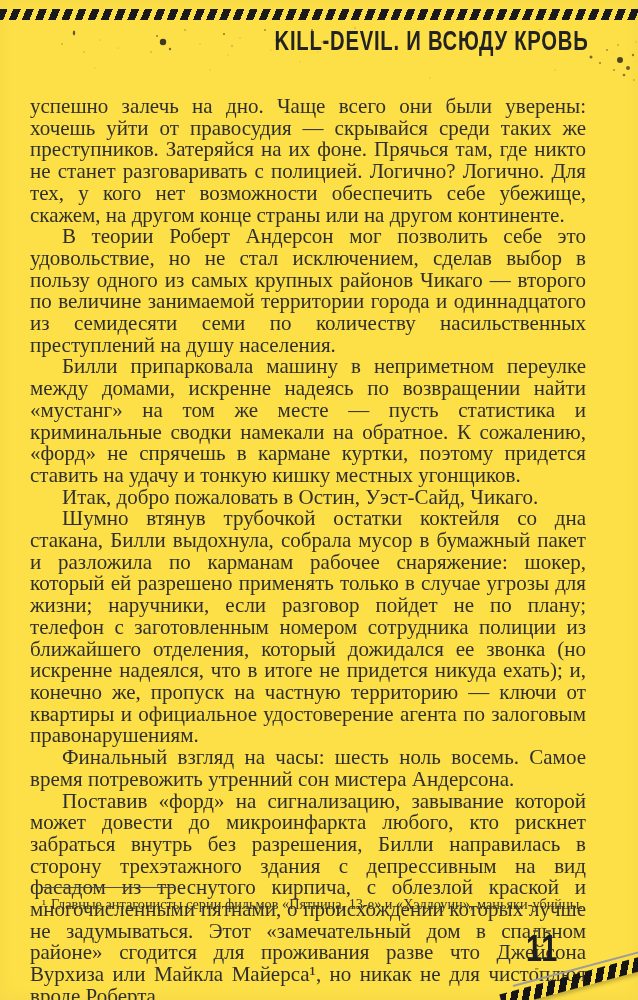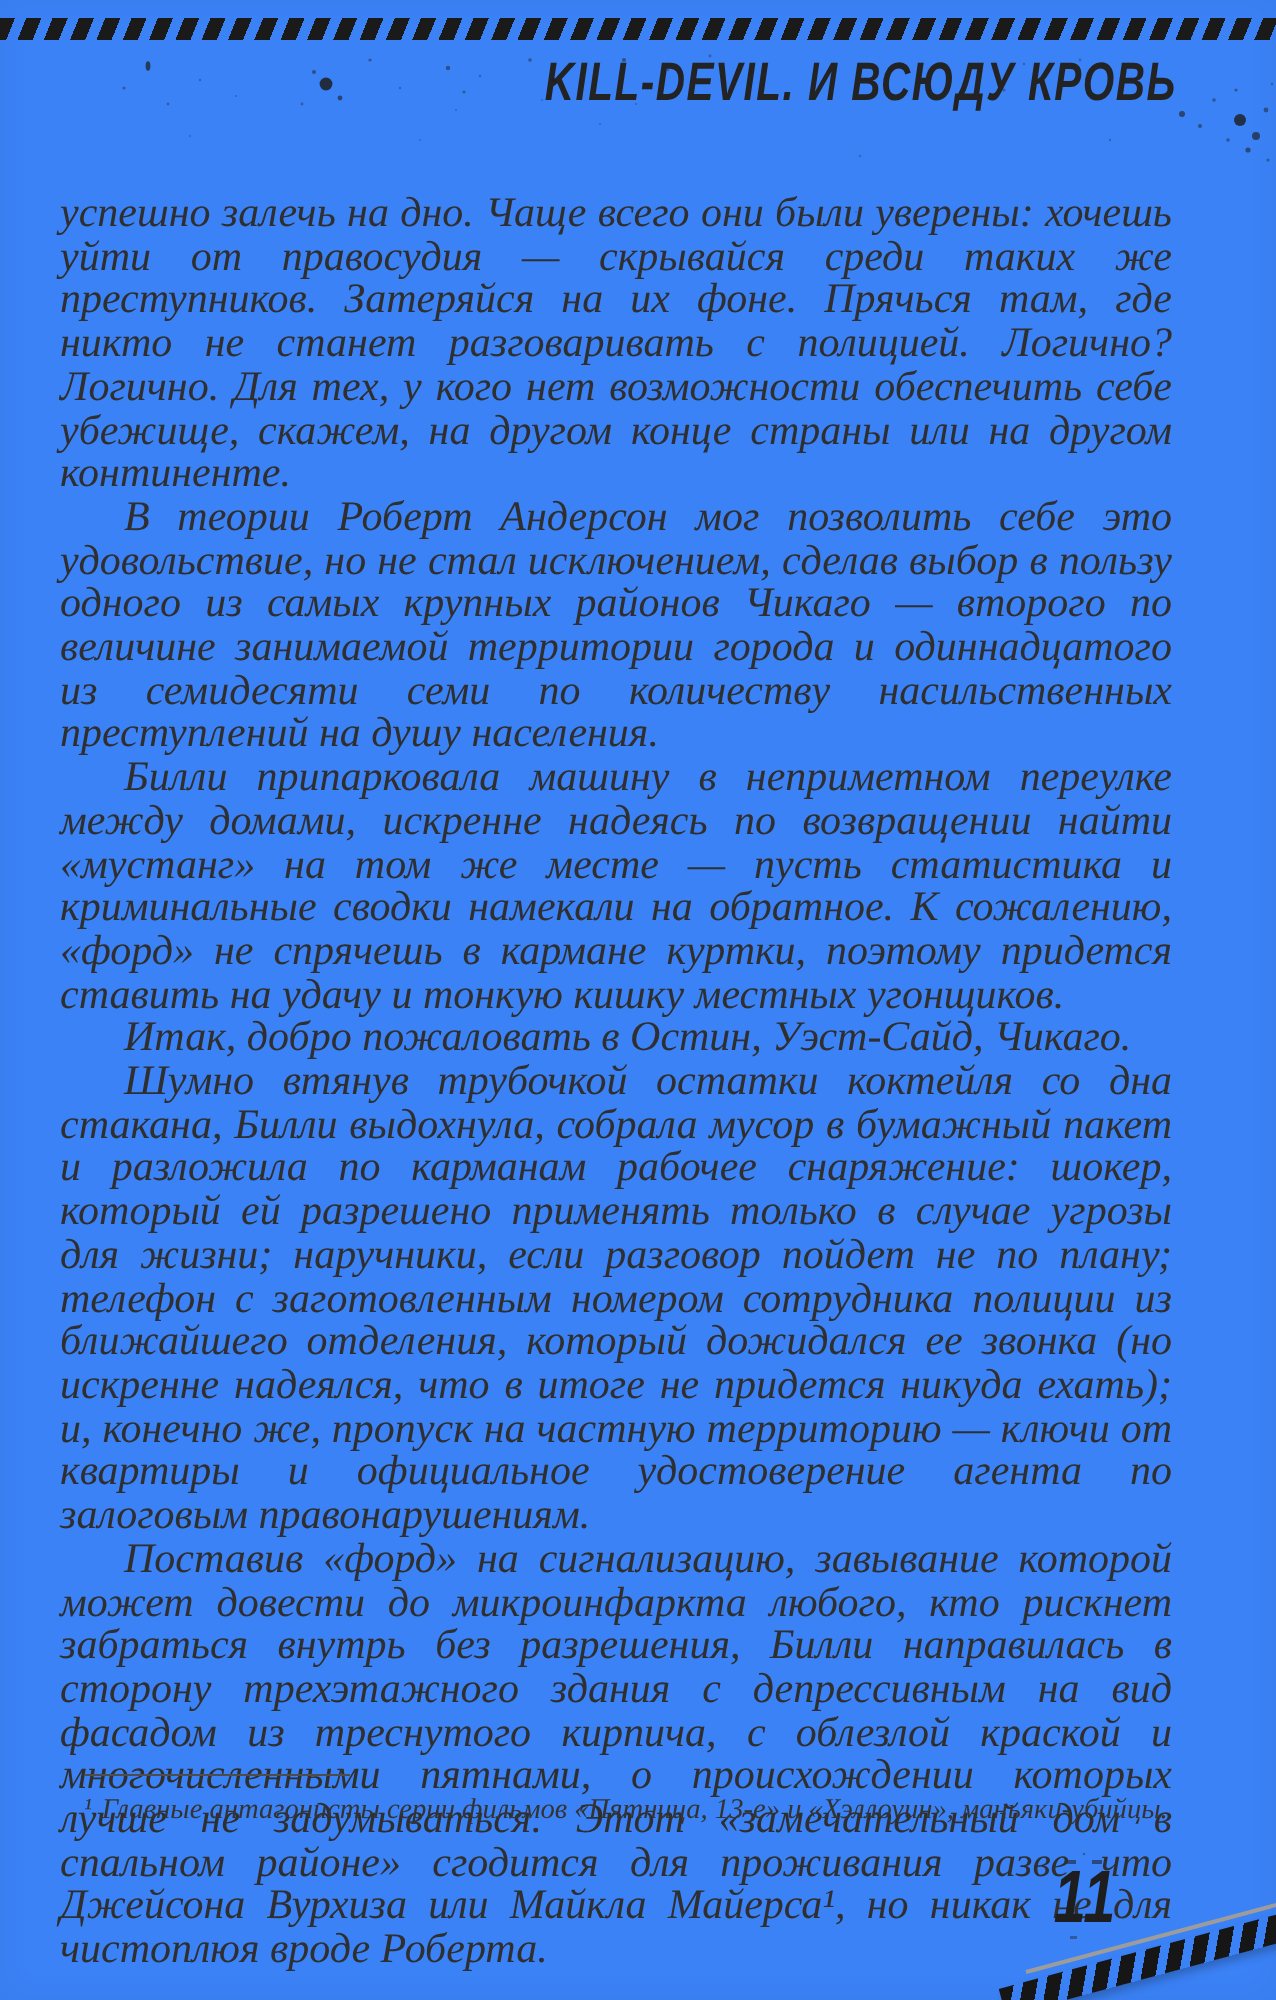--- a/index.html
+++ b/index.html
@@ -1,25 +1,24 @@
 <!DOCTYPE html>
 <html lang="ru"><head>
 <meta charset="utf-8">
 <style>
   html, body { margin: 0; padding: 0; background: #ffffff; }
 
   .page {
     position: relative;
     width: 638px;
     height: 1000px;
-    background: #3b82f6;
+    background: #fde047;
     overflow: hidden;
     font-family: "Liberation Serif", "DejaVu Serif", serif;
     box-shadow: inset 0 0 18px rgba(0,0,0,0.04);
-    font-style: italic;
   }
 
   
   .top-stripes {
     position: absolute;
     top: 9px; left: 0;
     width: 100%; height: 11px;
     background: repeating-linear-gradient(112deg,
       #1a1a1a 0px, #1a1a1a 7px,
       rgba(0,0,0,0) 7px, rgba(0,0,0,0) 12.2px);
@@ -182,20 +181,21 @@
       <rect x="535" y="968" width="3.5" height="1.5" opacity="0.4"></rect>
     </g>
   </svg>
 
   <div class="text">
     <p class="continues">успешно залечь на дно. Чаще всего они были уверены: хочешь уйти от правосудия — скрывайся среди таких же преступников. Затеряйся на их фоне. Прячься там, где никто не станет разговаривать с полицией. Логично? Логично. Для тех, у кого нет возможности обеспечить себе убежище, скажем, на другом конце страны или на другом континенте.</p>
     <p>В теории Роберт Андерсон мог позволить себе это удовольствие, но не стал исключением, сделав выбор в пользу одного из самых крупных районов Чикаго — второго по величине занимаемой территории города и одиннадцатого из семидесяти семи по количеству насильственных преступлений на душу населения.</p>
     <p>Билли припарковала машину в неприметном переулке между домами, искренне надеясь по возвращении найти «мустанг» на том же месте — пусть статистика и криминальные сводки намекали на обратное. К сожалению, «форд» не спрячешь в кармане куртки, поэтому придется ставить на удачу и тонкую кишку местных угонщиков.</p>
     <p>Итак, добро пожаловать в Остин, Уэст-Сайд, Чикаго.</p>
     <p>Шумно втянув трубочкой остатки коктейля со дна стакана, Билли выдохнула, собрала мусор в бумажный пакет и разложила по карманам рабочее снаряжение: шокер, который ей разрешено применять только в случае угрозы для жизни; наручники, если разговор пойдет не по плану; телефон с заготовленным номером сотрудника полиции из ближайшего отделения, который дожидался ее звонка (но искренне надеялся, что в итоге не придется никуда ехать); и, конечно же, пропуск на частную территорию — ключи от квартиры и официальное удостоверение агента по залоговым правонарушениям.</p>
+    <p>Финальный взгляд на часы: шесть ноль восемь. Самое время потревожить утренний сон мистера Андерсона.</p>
     <p>Поставив «форд» на сигнализацию, завывание которой может довести до микроинфаркта любого, кто рискнет забраться внутрь без разрешения, Билли направилась в сторону трехэтажного здания с депрессивным на вид фасадом из треснутого кирпича, с облезлой краской и многочисленными пятнами, о происхождении которых лучше не задумываться. Этот «замечательный дом в спальном районе» сгодится для проживания разве что Джейсона Вурхиза или Майкла Майерса¹, но никак не для чистоплюя вроде Роберта.</p>
   </div>
 
   <div class="footnote-rule"></div>
 
   <div class="footnote">
     <span class="marker">¹</span><span>Главные антагонисты серии фильмов «Пятница, 13-е» и «Хэллоуин», маньяки-убийцы.</span>
   </div>
 
   <div class="page-num">11</div>

